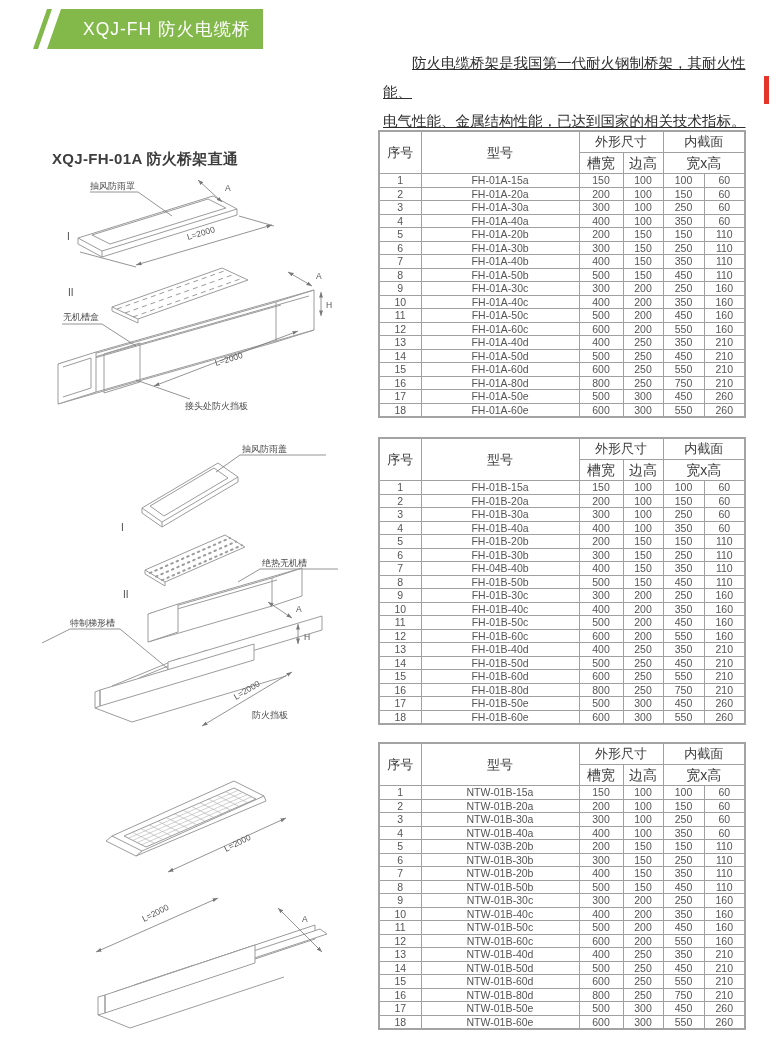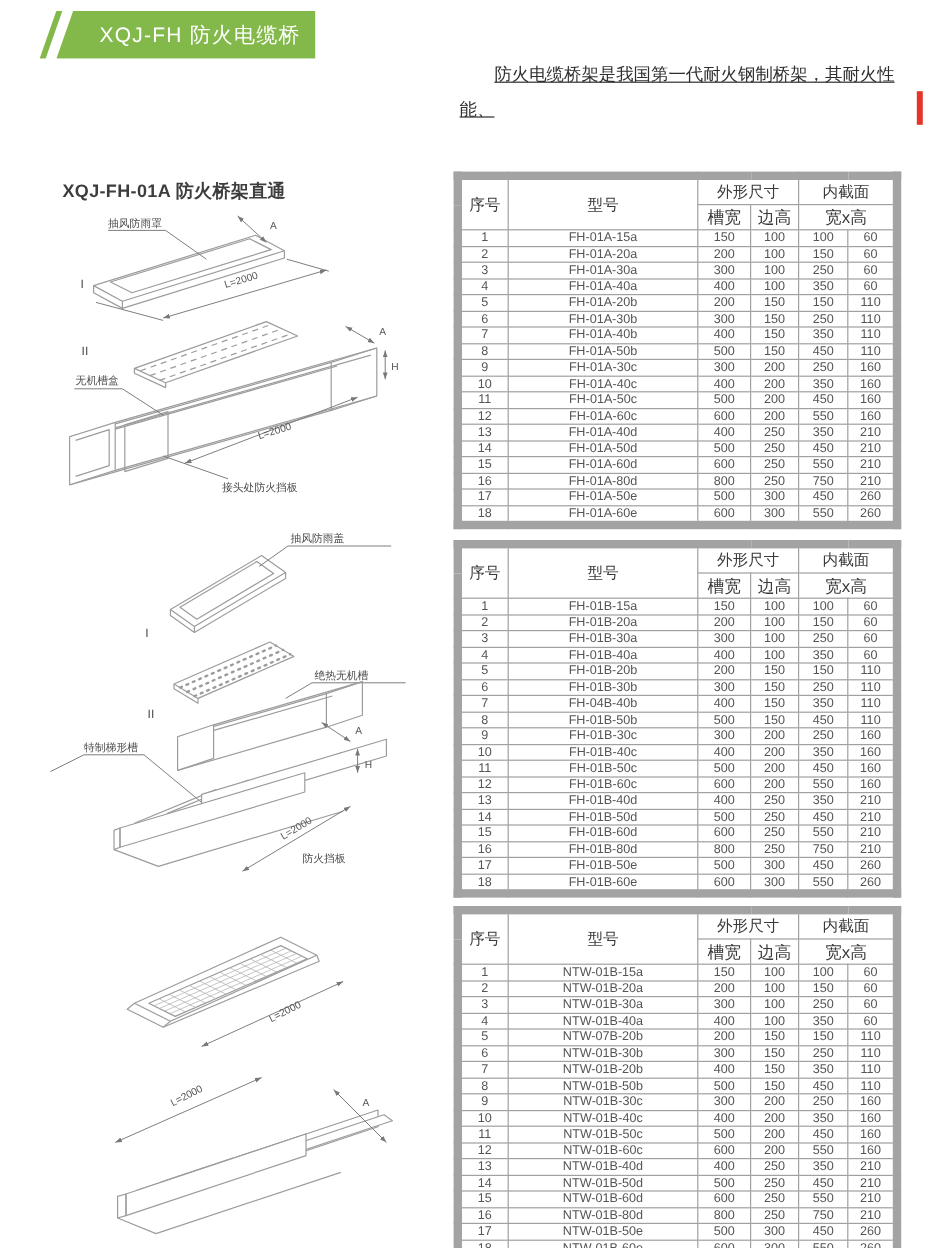--- a/index.html
+++ b/index.html
@@ -35,38 +35,39 @@
   .dim{stroke:#787878;stroke-width:.8;fill:none;}
   .lbl{fill:#4b4b4b;font-size:9px;}
   .rom{fill:#4b4b4b;font-size:10px;}
   .dimtxt{fill:#555;font-size:8.5px;}
 
   
   .spec-table{position:absolute;left:378px;width:366px;border-collapse:collapse;
     table-layout:fixed;background:#fff;font-size:10.5px;color:#555;}
   .spec-table th,.spec-table td{border:1px solid #a0a0a0;text-align:center;padding:0;
     font-weight:normal;overflow:hidden;white-space:nowrap;}
-  .spec-table{border:7px solid #a3a3a3;margin-top:13px;}
+  .spec-table{border:2px solid #a3a3a3;}
   .spec-table thead th{font-size:13px;color:#3a3a3a;height:20px;line-height:20px;}
   .spec-table thead tr.sub th{font-size:14px;}
   .spec-table tbody td{height:12.5px;line-height:12.5px;}
   .t1{top:130px;} .t2{top:437px;} .t3{top:742px;}
 </style>
 </head>
 <body>
 
 <div id="page">
 
   <div class="banner-sliver"></div>
   <div class="banner-main">
     <span>XQJ-FH 防火电缆桥架</span>
   </div>
 
   <div class="intro">
     <div class="l1">防火电缆桥架是我国第一代耐火钢制桥架，其耐火性能、</div>
+    <div class="l2">电气性能、金属结构性能，已达到国家的相关技术指标。</div>
   </div>
 
   <div class="red-tab"></div>
 
   <div class="sec-h" style="top:150px;">XQJ-FH-01A 防火桥架直通</div>
 
   <svg class="drw" style="top:168px;" width="330" height="272" viewBox="0 0 330 272">
     <defs>
       <marker id="ar1" markerWidth="8" markerHeight="6" refX="7" refY="2.5" orient="auto-start-reverse">
         <path d="M0,0 L7,2.5 L0,5 Z" fill="#787878"></path>
@@ -610,21 +611,21 @@
         <tr>
           <td>4</td>
           <td>NTW-01B-40a</td>
           <td>400</td>
           <td>100</td>
           <td>350</td>
           <td>60</td>
         </tr>
         <tr>
           <td>5</td>
-          <td>NTW-07B-20b</td>
+          <td>NTW-03B-20b</td>
           <td>200</td>
           <td>150</td>
           <td>150</td>
           <td>110</td>
         </tr>
         <tr>
           <td>6</td>
           <td>NTW-01B-30b</td>
           <td>300</td>
           <td>150</td>

